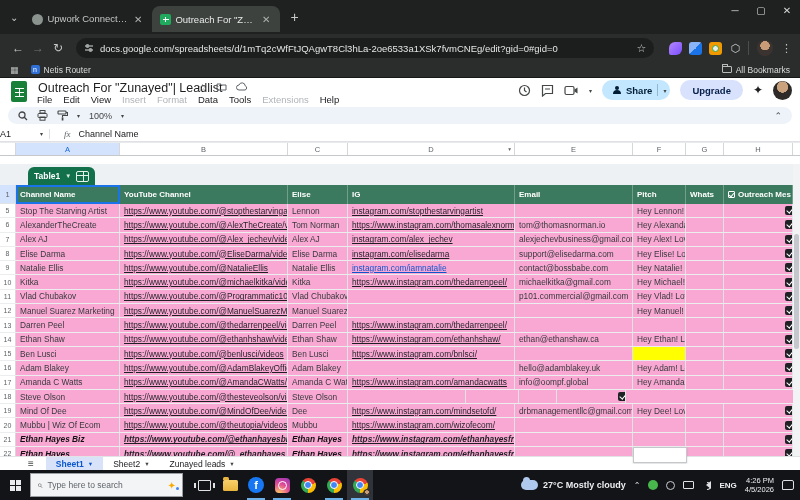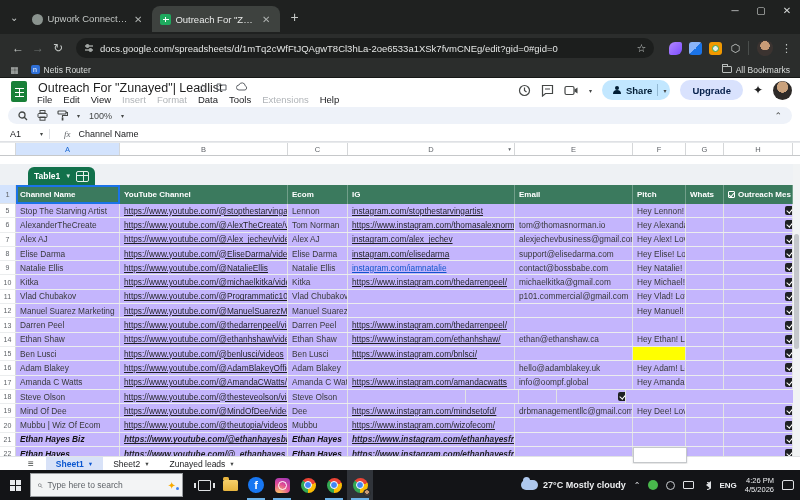--- a/index.html
+++ b/index.html
@@ -65,21 +65,21 @@
   .sparkle{color:#1f1f1f;font-size:12px;}
   .avatar-lg{width:19px;height:19px;border-radius:50%;background:radial-gradient(circle at 50% 32%,#caa27d 34%,#2e2a28 36%);}
 
   .gstool{top:105px;left:0;width:800px;height:21px;background:#fff;}
   .toolbar-pill{position:absolute;left:8px;top:2px;width:784px;height:17px;background:#eef2f9;border-radius:9px;display:flex;align-items:center;padding:0 10px;gap:9px;color:#444746;}
   .tb-txt{font-size:9px;color:#444746;}
   .caret{font-size:6px;color:#444746;}
   .collapse{margin-left:auto;color:#444746;font-size:9px;}
 
   .gsformula{top:126px;left:0;width:800px;height:16px;background:#fff;border-bottom:1px solid #dfe1e5;display:flex;align-items:center;}
-  .namebox{width:40px;padding-left:10px;font-size:9px;color:#202124;}
+  .namebox{width:40px;font-size:9px;color:#202124;}
   .fx{font-style:italic;font-size:9px;color:#5f6368;margin:0 8px 0 14px;font-family:"Liberation Serif",serif;}
   .fdiv{width:1px;height:10px;background:#dfe1e5;margin-left:6px;}
   .fval{font-size:9px;color:#202124;}
 
   
   .gscols{top:142px;left:0;width:800px;height:14px;background:#fff;display:flex;border-bottom:1px solid #c6c8ca;border-top:1px solid #e8eaec;}
   .colcell{border-right:1px solid #d5d7d9;font-size:7.5px;color:#5f6368;display:flex;align-items:center;justify-content:center;height:100%;position:relative;}
   .colcell.sel{background:#d3e3fd;color:#1967d2;}
   .colcorner{width:16px;height:100%;border-right:1px solid #d5d7d9;background:#fff;}
   .col-filter{position:absolute;right:3px;font-size:5.5px;color:#5f6368;}
@@ -92,21 +92,21 @@
   .tablepill .tcaret{color:#d9ebe2;font-size:6px;}
   .tgrid-icon{width:13px;height:11px;border:1px solid #e6f2ec;border-radius:2px;background:linear-gradient(#e6f2ec,#e6f2ec) 0 3px/13px 1px no-repeat,linear-gradient(#e6f2ec,#e6f2ec) 6px 0/1px 11px no-repeat;}
   .theader{position:absolute;left:0;top:21px;width:793px;height:19px;display:flex;background:#3b7a5e;}
   .thnum{width:16px;background:#fff;border-right:1px solid #d5d7d9;border-bottom:1px solid #e2e3e4;color:#5f6368;font-size:7.5px;display:flex;align-items:center;justify-content:center;}
   .thnum.sel{background:#d3e3fd;}
   .thcell{color:#fff;font-size:8px;font-weight:bold;display:flex;align-items:center;padding-left:4px;border-right:1px solid rgba(255,255,255,.28);overflow:hidden;white-space:nowrap;}
   .cbglyph{width:7px;height:7px;border:1.2px solid #fff;border-radius:1px;margin-right:3px;position:relative;flex:none;}
   .cbglyph::after{content:"";position:absolute;left:1px;top:0px;width:2px;height:4px;border:solid #fff;border-width:0 1.2px 1.2px 0;transform:rotate(40deg);}
   .selring{position:absolute;left:16px;top:21px;width:104px;height:19px;box-shadow:inset 0 0 0 2px #1a73e8;z-index:2;pointer-events:none;}
   .rows{position:absolute;left:0;top:40px;width:793px;height:252px;overflow:hidden;}
-  .grow{display:flex;height:14.3px;border-bottom:1px solid #ebedee;background:#c4b5fd;}
+  .grow{display:flex;height:14.3px;border-bottom:1px solid #ebedee;background:#f9a8d4;}
   .gcell{border-right:1px solid #e2e3e4;font-size:8.3px;color:#38393b;display:flex;align-items:center;padding-left:4px;white-space:nowrap;overflow:hidden;height:100%;}
   .gnum{width:16px;border-right:1px solid #d5d7d9;color:#5f6368;font-size:7px;display:flex;align-items:center;justify-content:center;background:#fff;}
   .lnk{text-decoration:underline;color:#1f2023;}
   .lnk.blue{color:#1155cc;}
   .grow.bold .gcell{font-weight:bold;color:#111;font-style:italic;}
   .gcell.yellow{background:#ffff00;}
   .cb{width:9px;height:9px;background:#1f2124;border-radius:2px;position:relative;margin-left:57px;flex:none;}
   .cb::after{content:"";position:absolute;left:2.5px;top:1px;width:2.5px;height:4.5px;border:solid #fff;border-width:0 1.4px 1.4px 0;transform:rotate(40deg);}
   .cellbox{position:absolute;left:633px;top:283px;width:54px;height:16px;background:#fff;border:1px solid #c5c8cb;box-shadow:0 1px 2px rgba(0,0,0,.15);z-index:6;}
   .vscroll{position:absolute;right:0;top:0;width:7px;height:292px;background:#f1f3f4;}
@@ -350,21 +350,21 @@
     </div>
     <div class="theader">
         <div class="thnum sel">1</div>
         <div class="thcell" style="width: 104px;">
           <span>Channel Name</span>
         </div>
         <div class="thcell" style="width: 168px;">
           <span>YouTube Channel</span>
         </div>
         <div class="thcell" style="width: 60px;">
-          <span>Ecom</span>
+          <span>Elise</span>
         </div>
         <div class="thcell" style="width: 167px;">
           <span>IG</span>
         </div>
         <div class="thcell" style="width: 118px;">
           <span>Email</span>
         </div>
         <div class="thcell" style="width: 53px;">
           <span>Pitch</span>
         </div>

